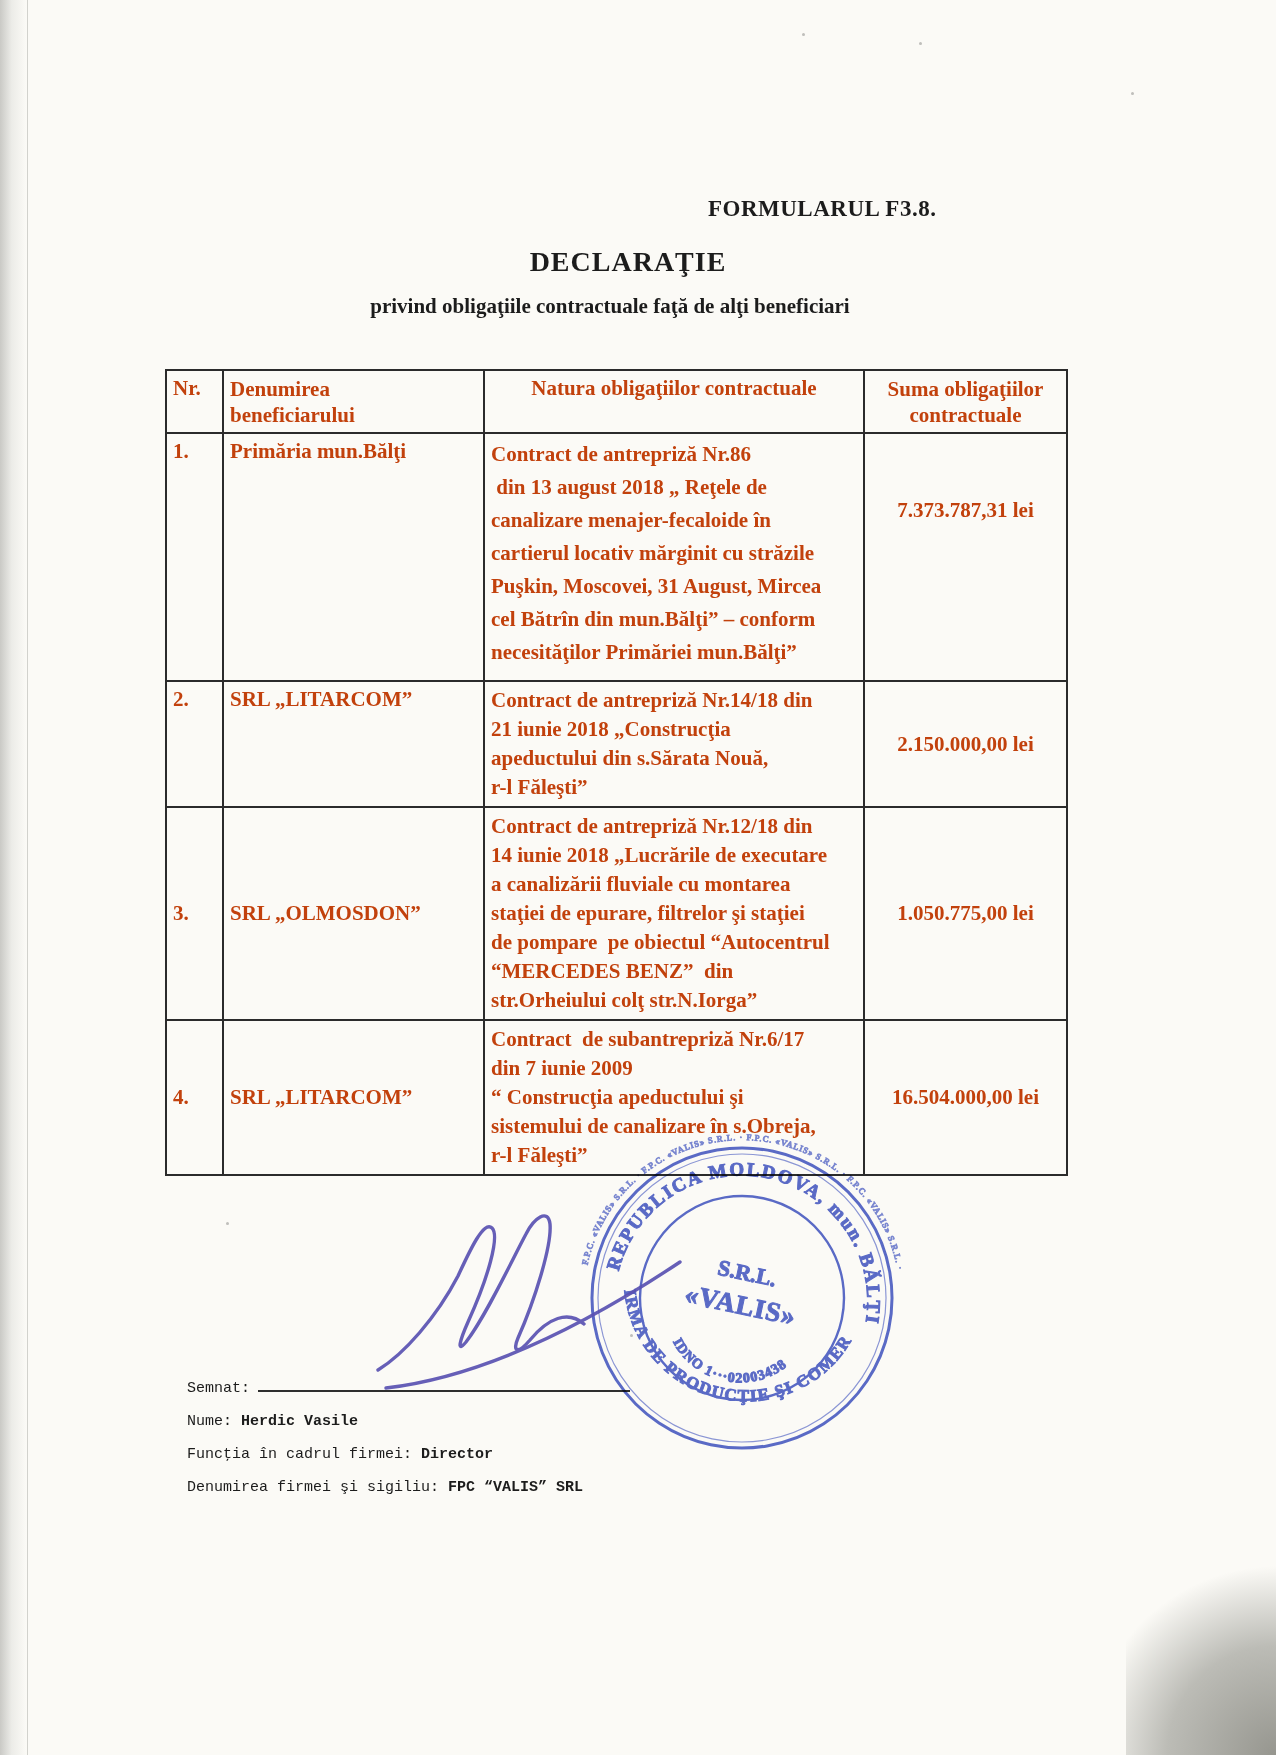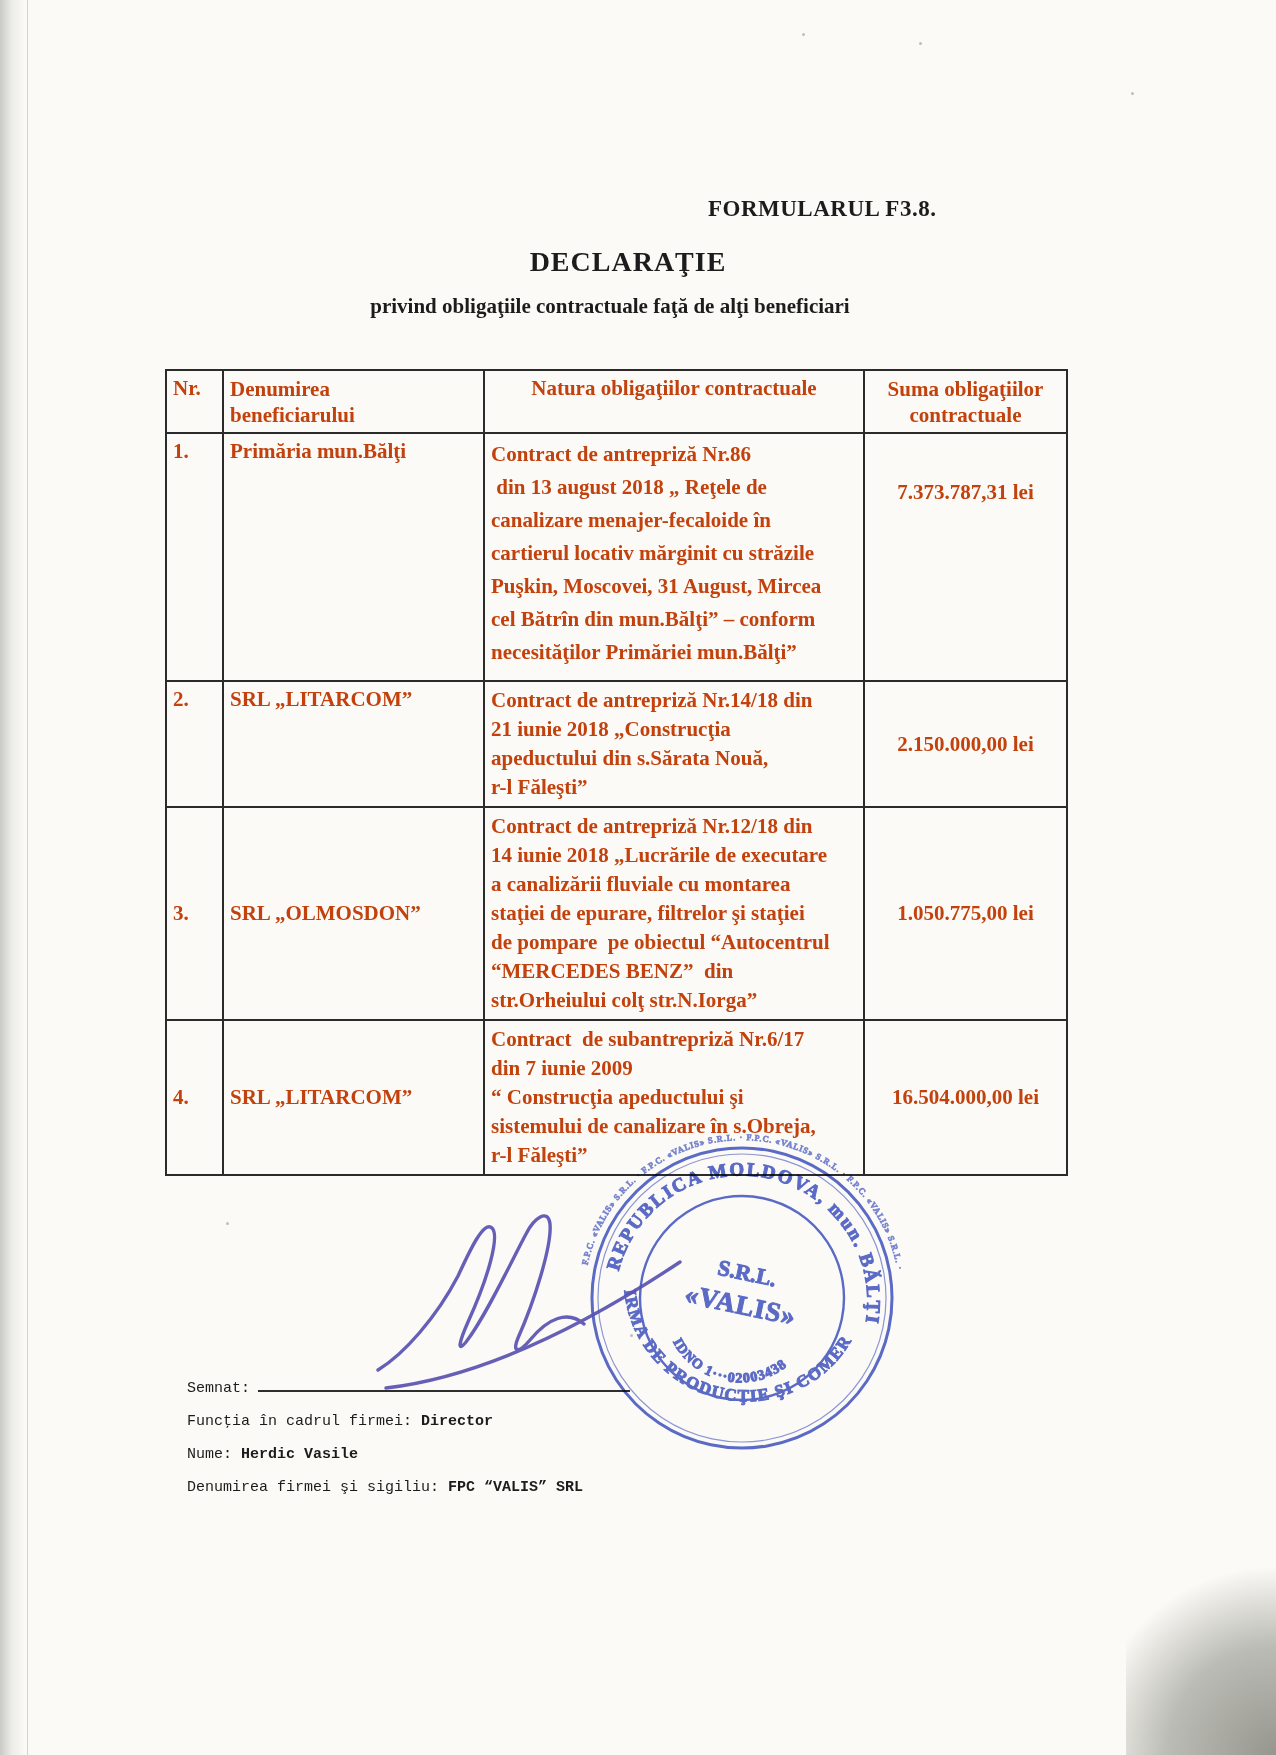--- a/index.html
+++ b/index.html
@@ -41,21 +41,21 @@
 
   td.nr{text-align:left;padding-left:10px;}
   td.ben{text-align:left;padding-left:10px;}
   td.nat{text-align:left;padding-left:10px;padding-right:4px;vertical-align:top;
     white-space:pre-wrap;font-size:20px;line-height:29px;}
   td.sum{text-align:center;vertical-align:middle;}
   tr.r1{height:248px;} tr.r2{height:116px;} tr.r3{height:206px;} tr.r4{height:145px;}
   tr.r1 td.nr,tr.r1 td.ben,tr.r2 td.nr,tr.r2 td.ben{vertical-align:top;padding-top:5px;}
   tr.r3 td.nr,tr.r3 td.ben,tr.r4 td.nr,tr.r4 td.ben{vertical-align:middle;}
   tr.r1 td.nat{line-height:33px;}
-  tr.r1 td.sum{vertical-align:top;padding-top:46px;}
+  tr.r1 td.sum{vertical-align:top;padding-top:64px;}
 
   .sign-block{position:absolute;left:187px;top:1372px;font-size:15px;line-height:33px;font-family:Liberation Mono, monospace;}
   .sign-block .bold{font-weight:bold;}
   .sig-line{display:inline-block;width:372px;height:15px;border-bottom:2px solid #2e2e2e;margin-left:8px;}
 
   .signature-svg{position:absolute;left:362px;top:1192px;z-index:4;}
   .stamp{position:absolute;left:572px;top:1128px;width:340px;height:340px;z-index:3;
     transform:rotate(12deg);opacity:.85;mix-blend-mode:multiply;}
   .stamp text{font-family:"Liberation Serif","DejaVu Serif",serif;}
 </style>
@@ -139,26 +139,26 @@
       </tr>
     </tbody>
       </table>
   </div>
 
   <div class="sign-block">
     <div>
       <span>Semnat:</span><span class="sig-line"></span>
     </div>
     <div>
+      <span>Nume:</span>
+      <span class="bold">Herdic Vasile</span>
+    </div>
+    <div>
       <span>Funcţia în cadrul firmei:</span>
       <span class="bold">Director</span>
-    </div>
-    <div>
-      <span>Nume:</span>
-      <span class="bold">Herdic Vasile</span>
     </div>
     <div>
       <span>Denumirea firmei şi sigiliu:</span>
       <span class="bold">FPC “VALIS” SRL</span>
     </div>
   </div>
 
   <svg class="signature-svg" width="336" height="218" viewBox="0 0 336 218">
     <g fill="none" stroke="#5a52b2" stroke-width="3.4" stroke-linecap="round" stroke-linejoin="round" opacity="0.92">
       <path d="M 16,178

